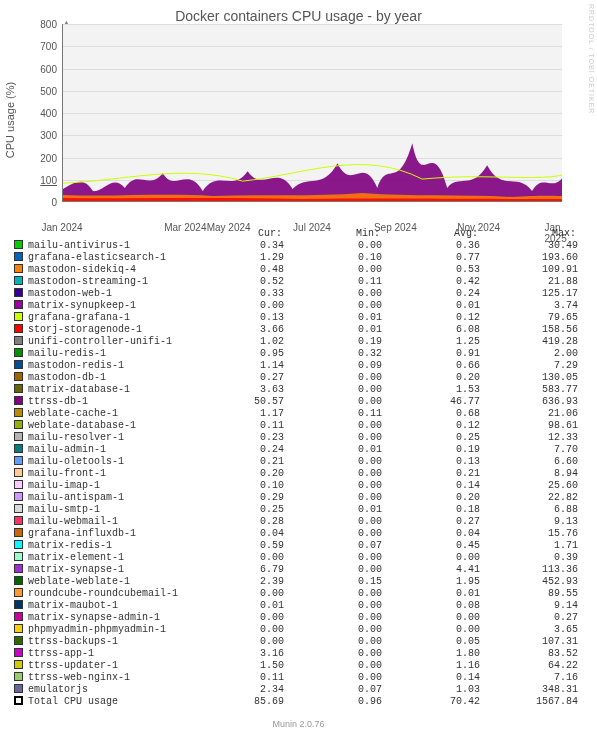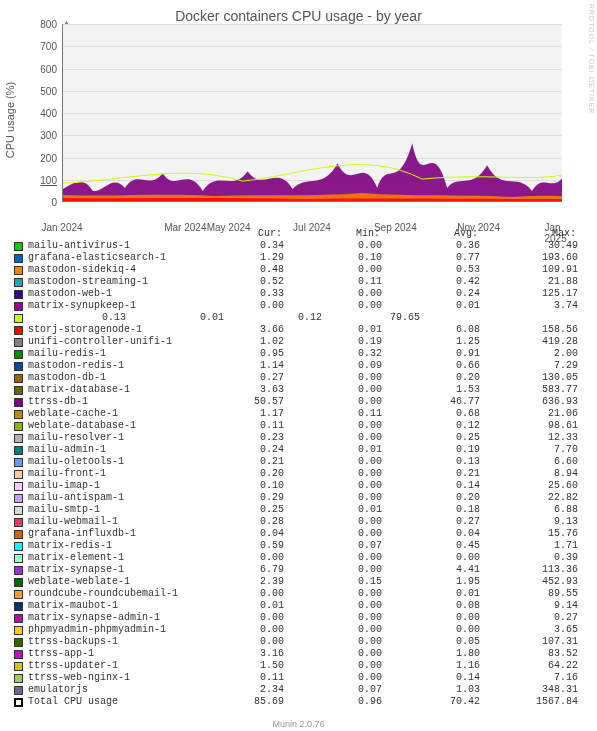--- a/index.html
+++ b/index.html
@@ -75,21 +75,20 @@
     color: #333;
     line-height: 12px;
   }
   .legend .hdr {
     display: flex;
     padding-left: 170px;
   }
   .legend .hdr div { text-align: right; }
   .legend .row {
     display: flex;
-    align-items: center;
     height: 12px;
   }
   .legend .swatch {
     width: 9px; height: 9px;
     border: 1px solid #333;
     margin-right: 5px;
     flex: 0 0 9px;
     box-sizing: border-box;
   }
   .legend .name { width: 158px; flex: 0 0 158px; white-space: nowrap; overflow: hidden; }
@@ -226,20 +225,21 @@
         <div class="row">
           <div class="swatch" style="background: rgb(153, 0, 153);"></div>
           <div class="name">matrix-synupkeep-1</div>
           <div class="val">0.00</div>
           <div class="val">0.00</div>
           <div class="val">0.01</div>
           <div class="val">3.74</div>
         </div>
         <div class="row">
           <div class="swatch" style="background: rgb(204, 255, 0);"></div>
+          <div class="name">grafana-grafana-1</div>
           <div class="val">0.13</div>
           <div class="val">0.01</div>
           <div class="val">0.12</div>
           <div class="val">79.65</div>
         </div>
         <div class="row">
           <div class="swatch" style="background: rgb(255, 0, 0);"></div>
           <div class="name">storj-storagenode-1</div>
           <div class="val">3.66</div>
           <div class="val">0.01</div>

